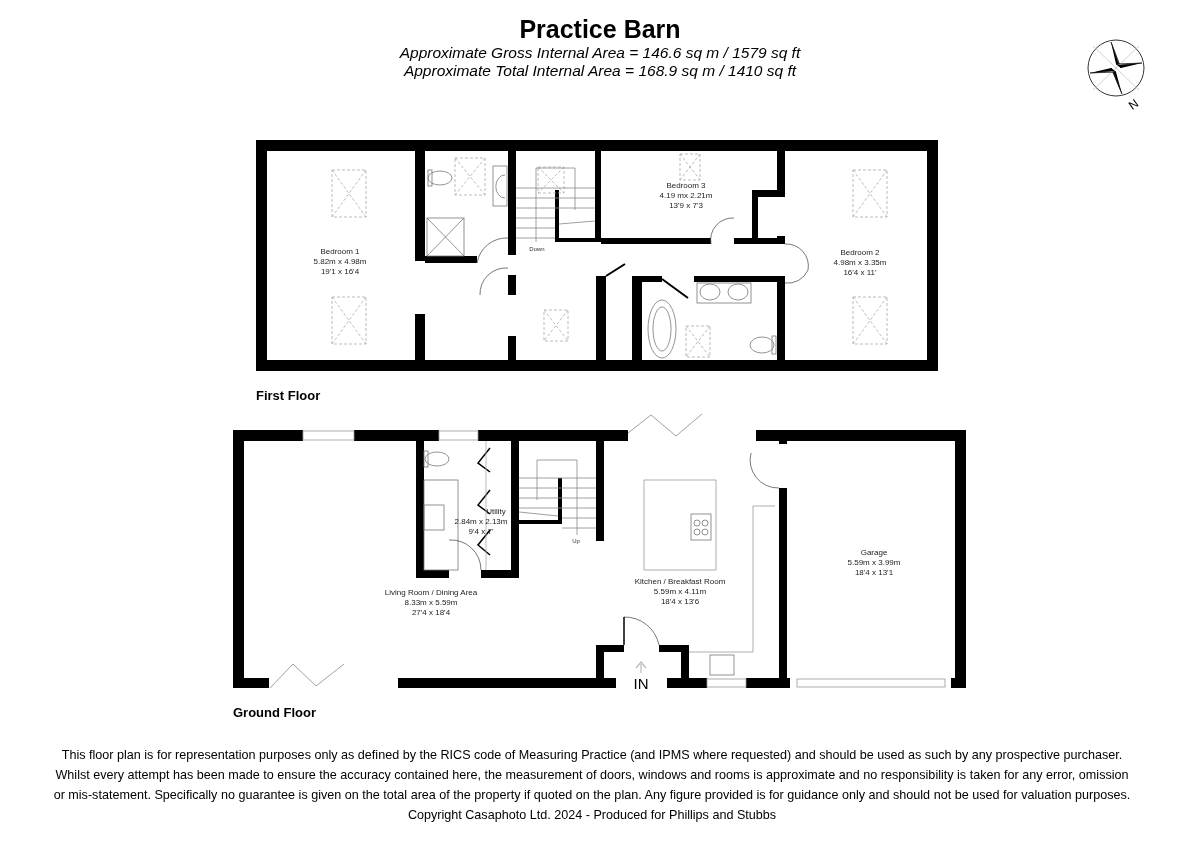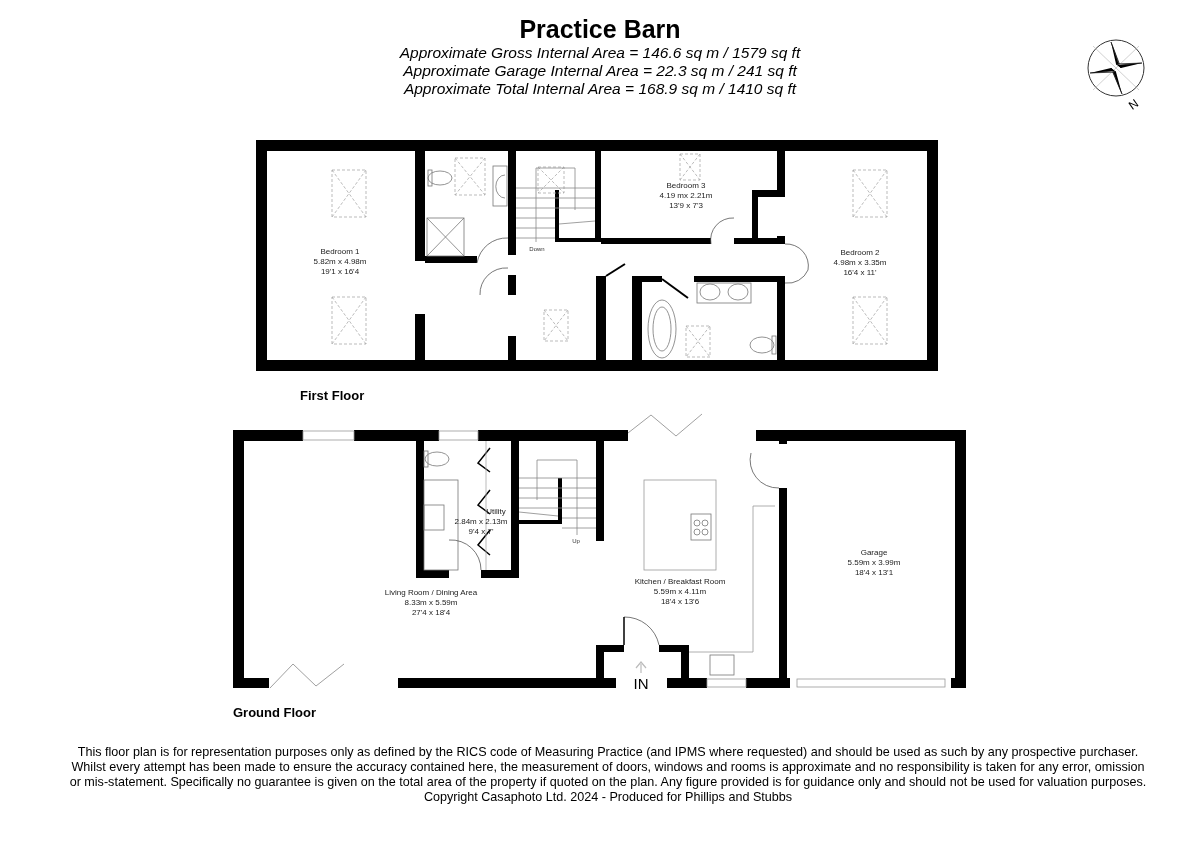--- a/index.html
+++ b/index.html
@@ -3,35 +3,34 @@
   <meta charset="utf-8">
   <style>
     html, body { margin: 0; padding: 0; background: #ffffff; }
     body { width: 1200px; height: 848px; position: relative; overflow: hidden; font-family: "Liberation Sans", sans-serif; color: #000; }
     .header { position: absolute; left: 0; top: 14px; width: 1200px; text-align: center; }
     .title { font-size: 25px; font-weight: bold; line-height: 30px; }
     .area-line { font-size: 15.5px; line-height: 18px; font-style: italic; }
     .compass { position: absolute; left: 1078px; top: 32px; width: 80px; height: 82px; }
     .plan { position: absolute; left: 0; top: 0; width: 1200px; height: 848px; }
     .floor-label { position: absolute; font-size: 13px; font-weight: bold; }
-    .fl-first { left: 256px; top: 388px; margin-left: 44px; }
+    .fl-first { left: 256px; top: 388px; }
     .fl-ground { left: 233px; top: 705px; }
-    .disclaimer { position: absolute; left: 68px; top: 745px; width: 1080px; text-align: center; font-size: 12.6px; line-height: 15px; }
+    .disclaimer { position: absolute; left: 52px; top: 745px; width: 1080px; text-align: center; font-size: 12.6px; line-height: 20px; }
     svg text { font-family: "Liberation Sans", sans-serif; }
     .room-name, .room-m, .room-ft { font-size: 8px; fill: #222; text-anchor: middle; }
     .tiny { font-size: 6px; fill: #333; text-anchor: middle; }
     .in-label { font-size: 15px; fill: #000; text-anchor: middle; }
   </style>
 </head>
 <body>
 
 <div class="header">
   <div class="title">Practice Barn</div>
   <div class="area-line">Approximate Gross Internal Area = 146.6 sq m / 1579 sq ft</div>
-  <div class="area-line">Approximate Garage Internal Area = 22.3 sq m / 241 sq ft</div>
   <div class="area-line">Approximate Total Internal Area = 168.9 sq m / 1410 sq ft</div>
 </div>
 
 <svg class="compass" viewBox="0 0 80 82">
   <circle cx="38" cy="36" r="28" fill="none" stroke="#333" stroke-width="1"></circle>
   <line x1="15" y1="14" x2="61" y2="58" stroke="#bbb" stroke-width="0.7"></line>
   <line x1="61" y1="14" x2="15" y2="58" stroke="#bbb" stroke-width="0.7"></line>
   <polygon points="33,10 38,32 43,36" fill="#000"></polygon>
   <polygon points="33,10 43,36 40,30" fill="#fff" stroke="#000" stroke-width="0.6"></polygon>
   <polygon points="64,31 43,36 38,32" fill="#000"></polygon>

